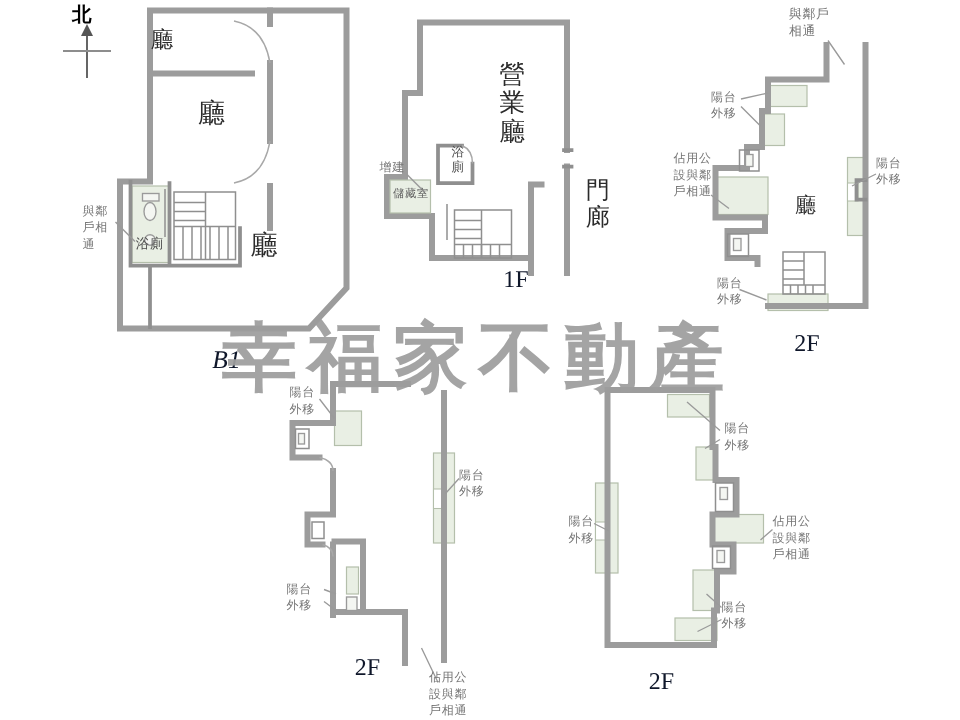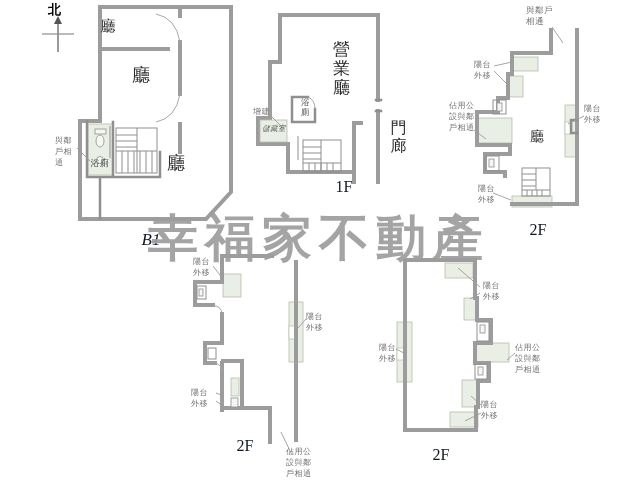--- a/index.html
+++ b/index.html
@@ -76,21 +76,21 @@
     <g class="thin">
       <rect x="53" y="132" width="38" height="32"></rect>
       <path d="M53,139 H71 M53,145 H71 M53,151 H71 M71,132 V164 M53,155 H91"></path>
       <path d="M59,155 V164 M65,155 V164 M71,155 V164 M77,155 V164 M83,155 V164"></path>
       <path d="M48,128 V152"></path>
     </g>
     <path class="leader" d="M21,108 L33,120"></path>
   </svg>
   <div class="lbl room vtext" style="left:331px;top:40px;width:21px;font-size:17px;">營業廳</div>
   <div class="lbl note vtext" style="left:300px;top:98px;width:11px;font-size:8.5px;color:#4e4e4e;">浴廁</div>
-  <div class="lbl note" style="left:262px;top:124px;width:26px;font-size:7.5px;color:#5a5a5a;font-style:italic;">儲藏室</div>
+  <div class="lbl note" style="left:262px;top:124px;width:26px;font-size:7.5px;color:#5a5a5a;">儲藏室</div>
   <div class="lbl note" style="left:253px;top:107px;width:19px;font-size:8px;">增建</div>
   <div class="lbl room vtext" style="left:353px;top:119px;width:19px;font-size:16px;padding-left:36px;">門廊</div>
   <div class="lbl caption" style="left:330px;top:178px;width:28px;font-size:16px;">1F</div>
 
   <svg style="left:448px;top:0;" width="192" height="212" viewBox="0 0 192 212">
     <rect class="green" x="64" y="57" width="26" height="14"></rect>
     <rect class="green" x="60" y="76" width="15" height="21"></rect>
     <rect class="green" x="29" y="118" width="35" height="25"></rect>
     <rect class="green" x="117" y="105" width="12" height="52"></rect>
     <rect fill="#ffffff" stroke="#b4bfab" stroke-width="0.7" x="117" y="122" width="7" height="12"></rect>

